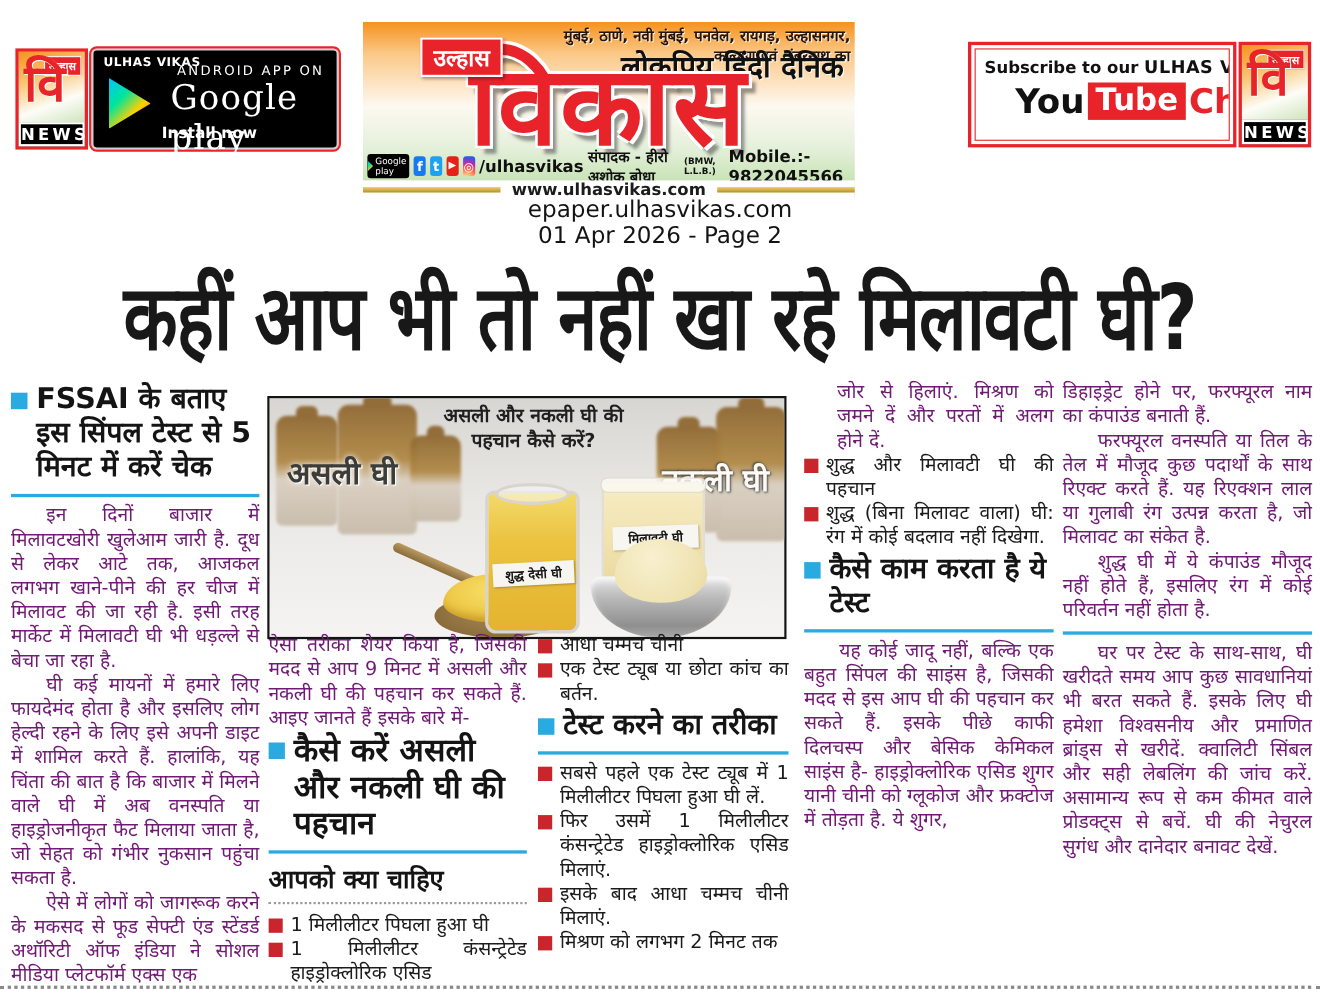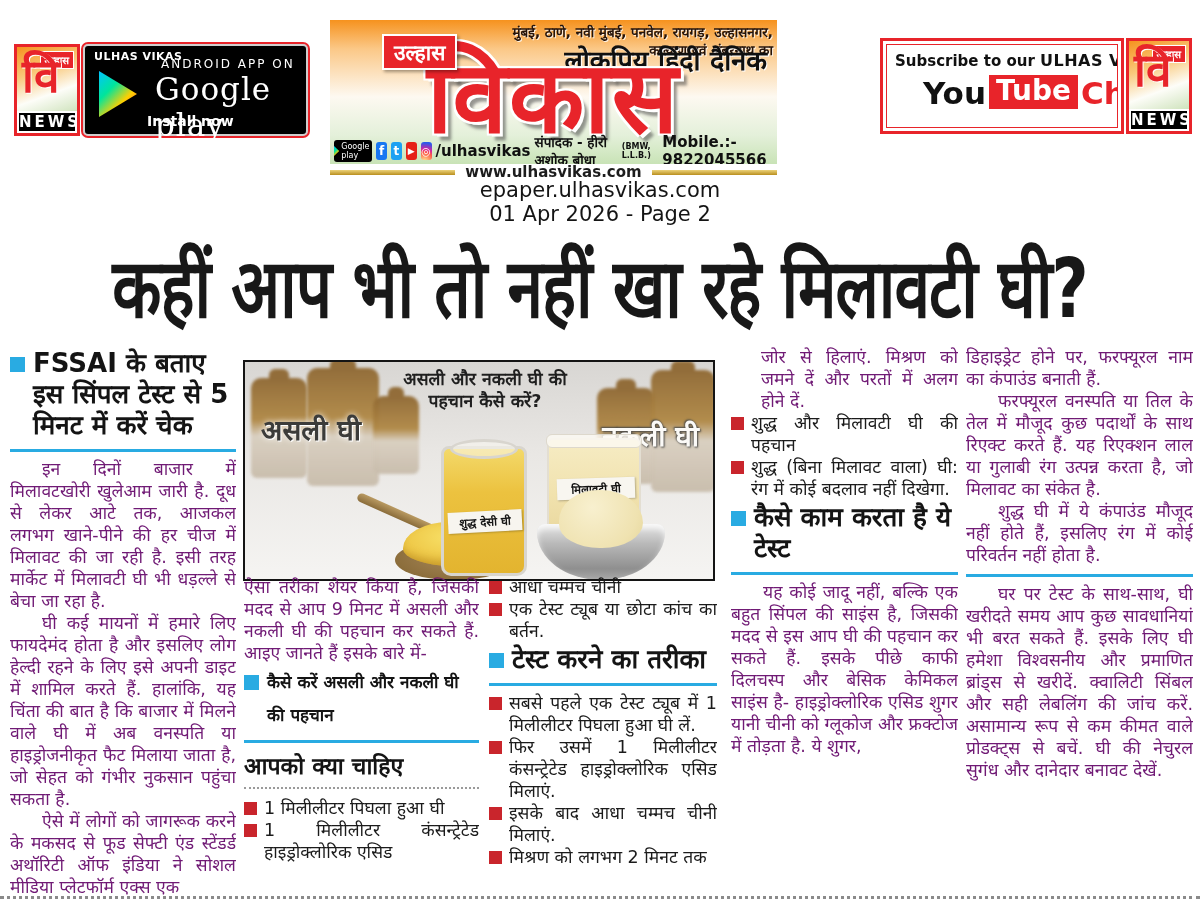--- a/index.html
+++ b/index.html
@@ -139,21 +139,21 @@
   .col-2 { left:244px; top:576px; width:235px; height:326px; }
   .col-3 { left:489px; top:576px; width:228px; height:326px; }
   .col-4 { left:731px; top:346px; width:227px; height:556px; }
   .col-5 { left:966px; top:346px; width:227px; height:556px; }
 
   .body-p { font-size:17.5px; line-height:22px; text-align:justify; color:#701a75; }
   .indent { text-indent:32px; }
   .bluehead { display:flex; gap:8px; margin:2px 0 0; }
   .bsq { flex:0 0 15px; height:15px; background:#29abe2; margin-top:9px; }
   .bluehead h3 { font-size:26px; line-height:31px; font-weight:bold; color:#141414; }
-  .col-2 .bluehead h3 { font-size:17px; line-height:33px; }
+  .col-2 .bluehead h3 { font-size:29px; line-height:33px; }
   .bluerule { border-top:3px solid #29abe2; margin:8px 0 6px; }
   .need-head { font-size:23px; font-weight:bold; color:#141414; margin:4px 0 6px; }
   .dotted-sep { border-top:2px dotted #9a9a9a; margin:2px 0 8px; }
   .bullet { display:flex; font-size:17.5px; line-height:22px; text-align:justify; color:#1b1b1b; }
   .rsq { flex:0 0 13px; height:13px; background:#c9252c; margin:5px 7px 0 0; }
   .cont-ind { padding-left:30px; }
 
   .bottom-dots { left:0; right:0; top:896px; border-top:3px dotted #8a8a8a; height:0; }
 </style>
 </head>

